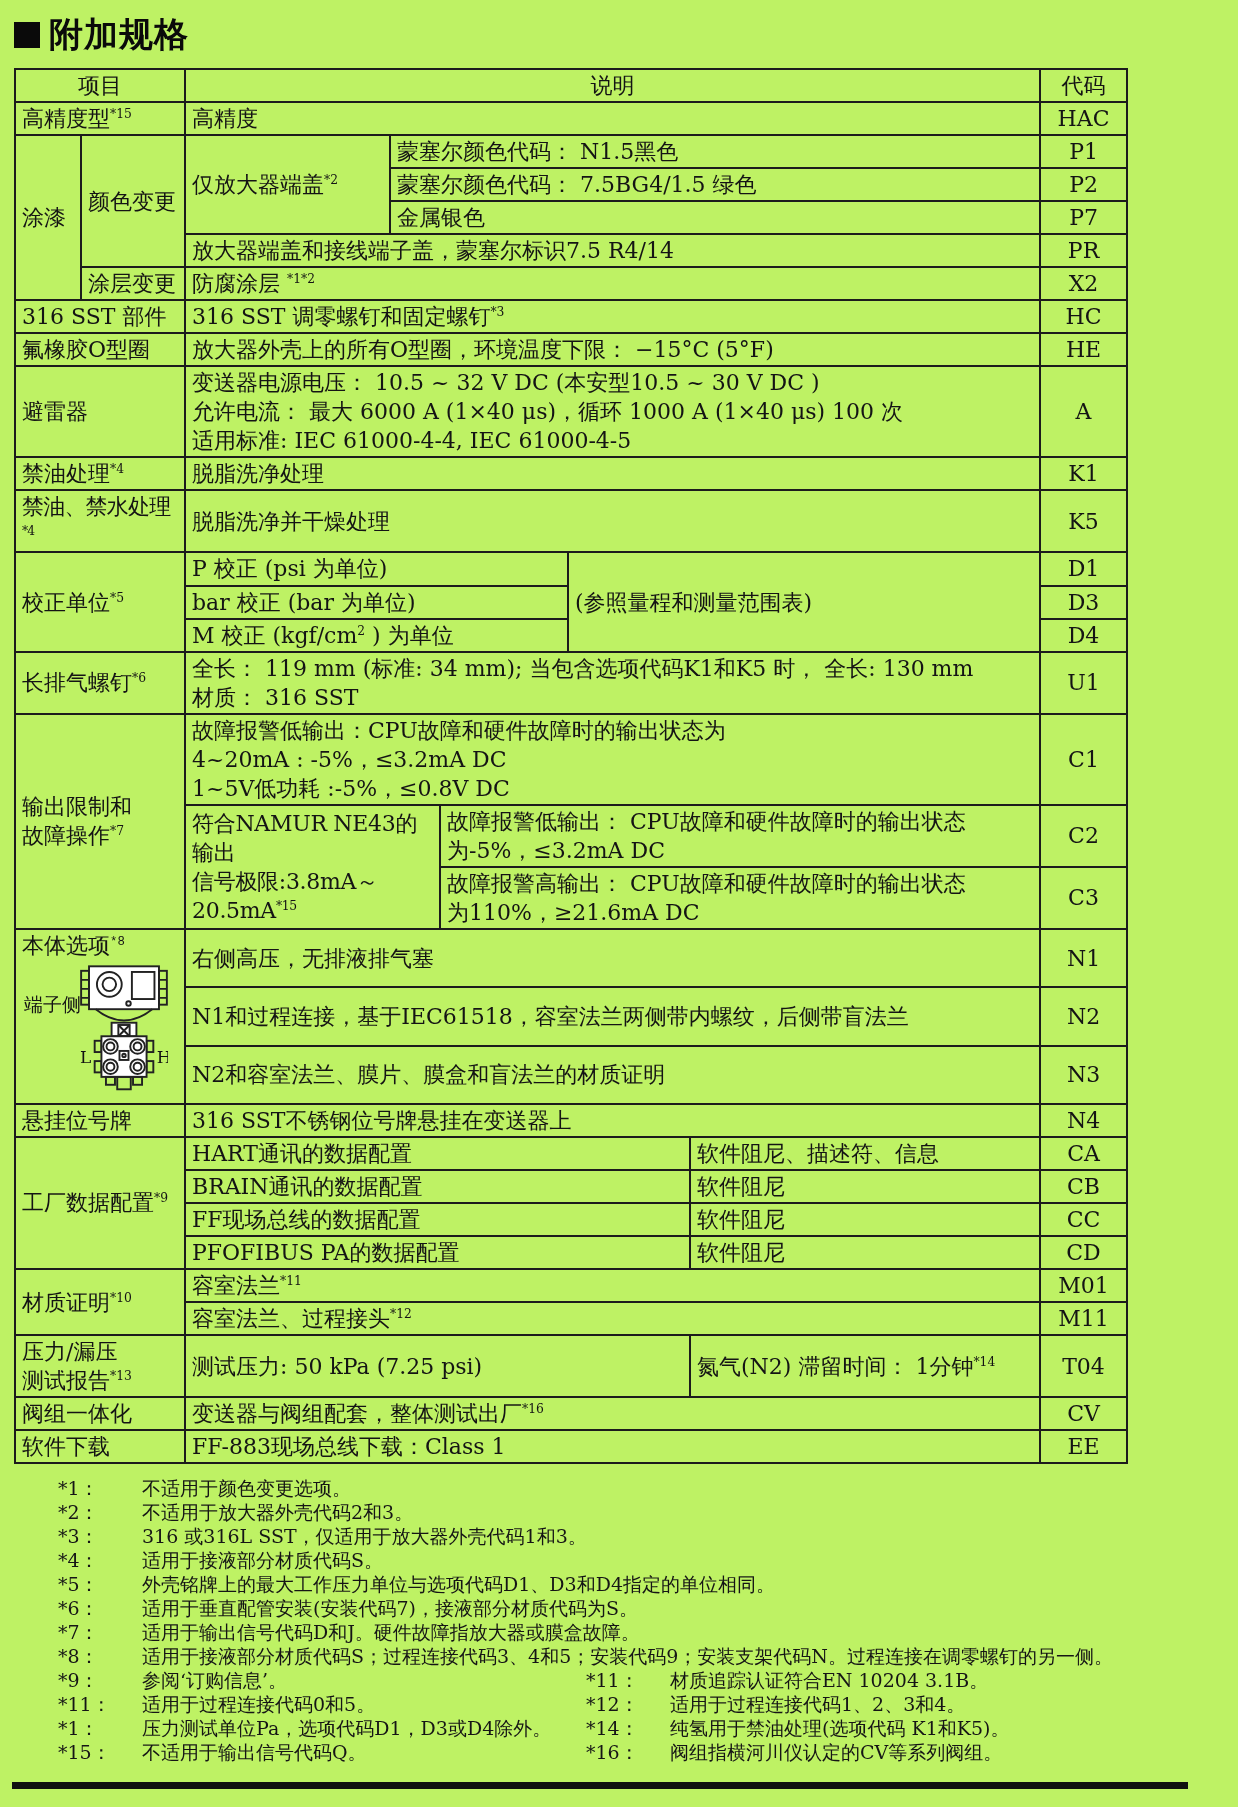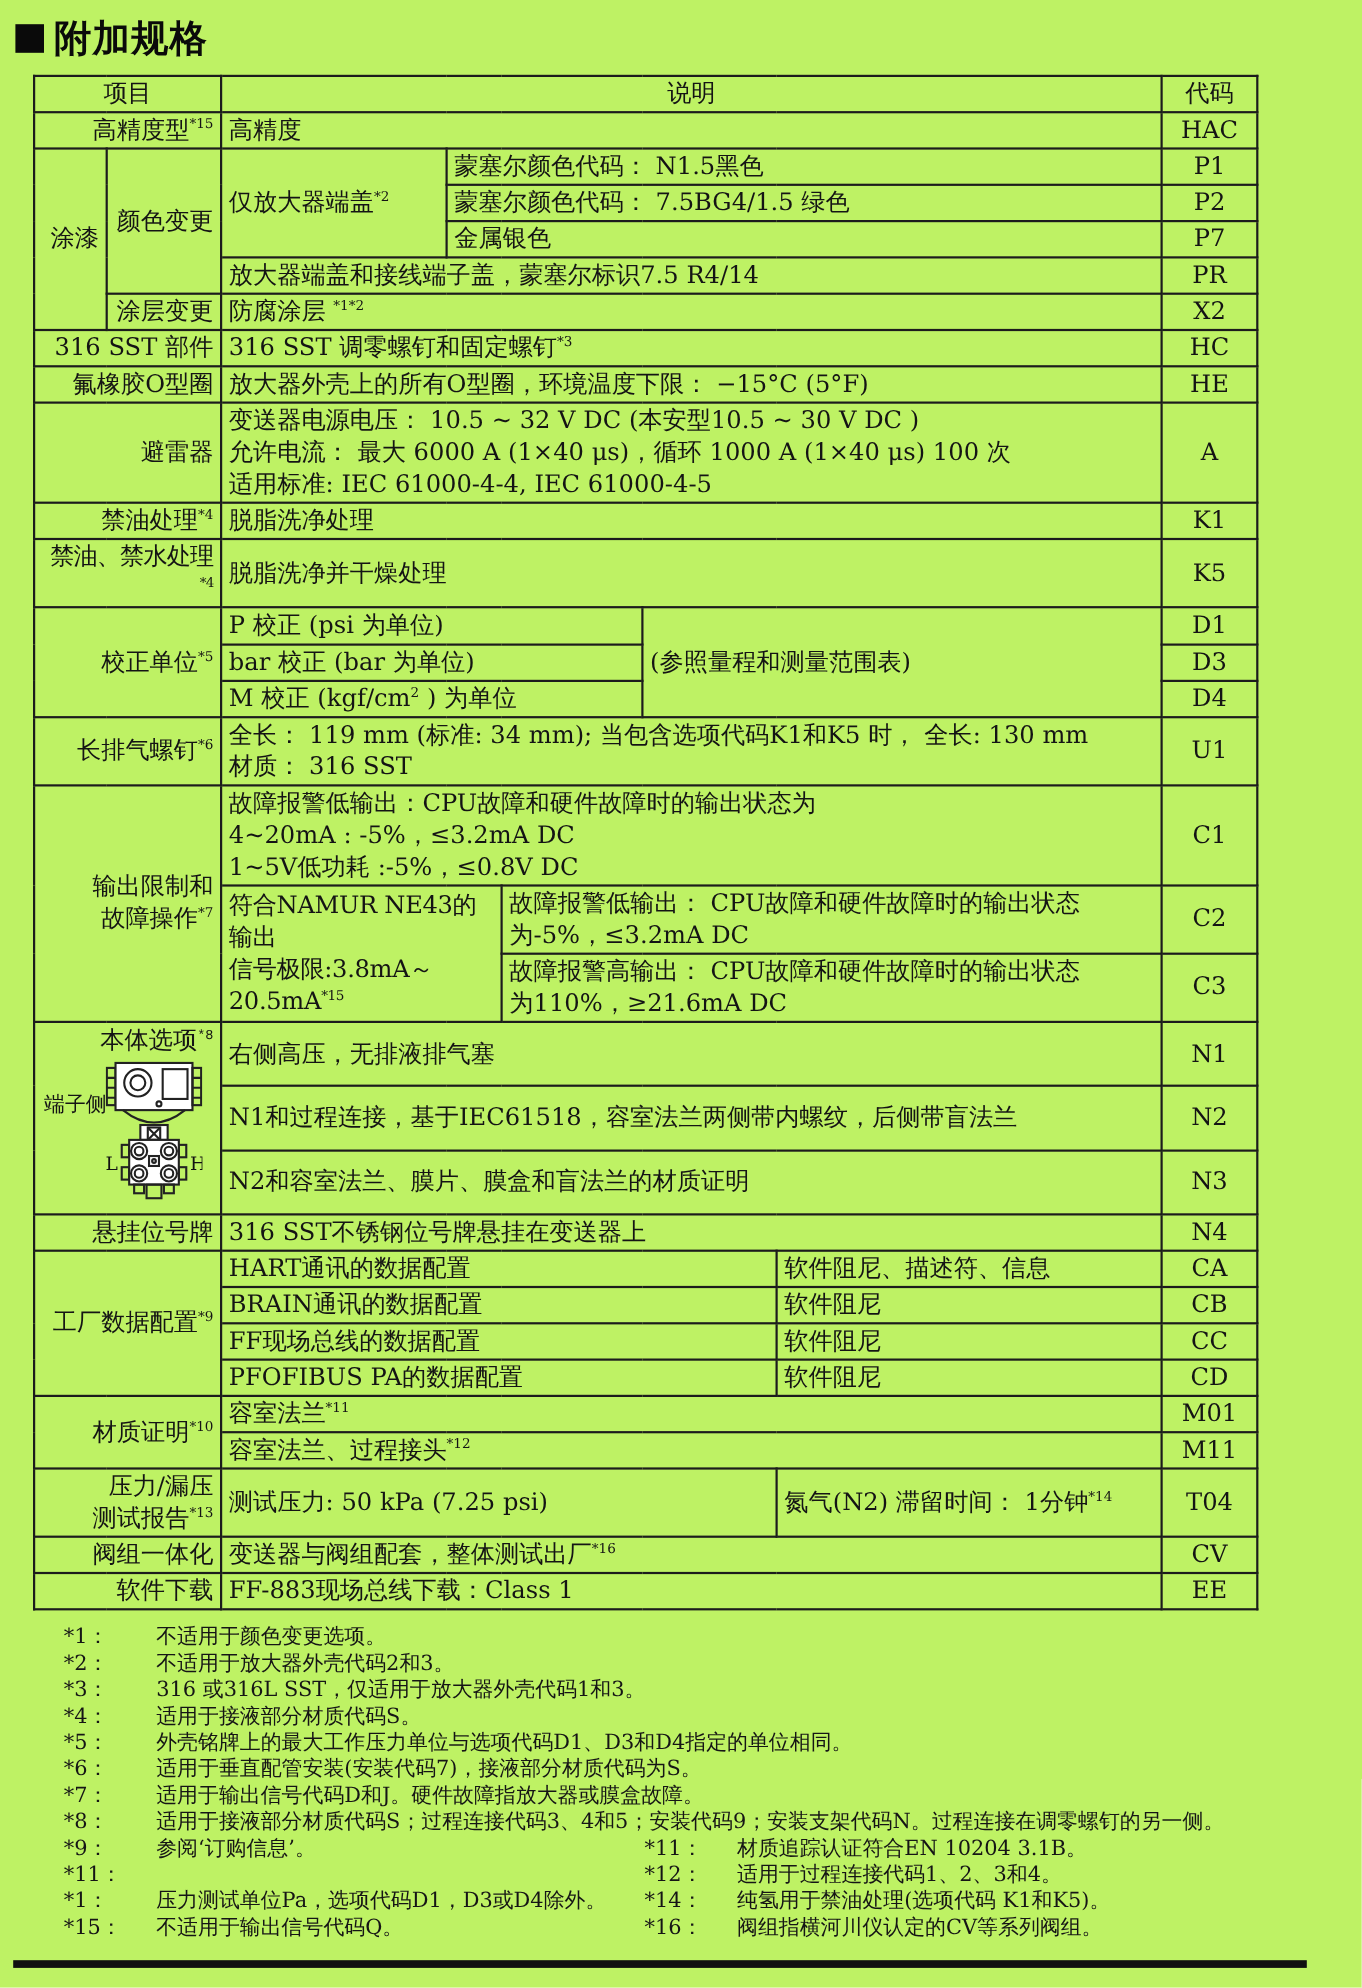--- a/index.html
+++ b/index.html
@@ -10,29 +10,29 @@
     padding:10px 0 0 14px;
   }
   .title{
     display:flex;align-items:center;gap:9px;margin:2px 0 10px 0;
     font-family:"DejaVu Sans","Liberation Sans",sans-serif;
     font-weight:bold;font-size:34px;letter-spacing:1px;color:#0a0a0a;
   }
   .title .sq{width:26px;height:26px;background:#0a0a0a;flex:none;}
   table.spec{
     border-collapse:collapse;table-layout:fixed;width:1112px;
-    font-size:22px;line-height:1.32;color:#141414;margin-left:16px;
+    font-size:22px;line-height:1.32;color:#141414;
   }
   table.spec td{
     border:2px solid #1c1c1c;padding:1px 6px;vertical-align:middle;
     overflow-wrap:break-word;
   }
   td.th{text-align:center;padding:7px 4px;}
   td.code{text-align:center;padding:1px 2px;}
-  td.item{padding-left:5px;padding-right:2px;text-align:right;}
+  td.item{padding-left:5px;padding-right:2px;}
   td.tight{letter-spacing:-0.8px;}
   td.namur{padding-left:5px;padding-right:2px;letter-spacing:-0.3px;}
   sup{font-size:0.56em;line-height:0;}
   .cell-title{margin:2px 0 0 0;font-family:Liberation Mono, monospace;}
   .art-wrap{position:relative;height:134px;margin:2px 0 4px 0;}
   .art-wrap .side-label{position:absolute;left:2px;top:28px;font-size:19px;}
   .art-wrap svg{position:absolute;left:58px;top:0;}
   .footnotes{
     margin:12px 0 0 44px;width:1160px;
     font-size:19px;line-height:24px;color:#151515;
@@ -307,20 +307,21 @@
           <span class="fn-t">参阅‘订购信息’。</span>
         </div>
         <div class="fn-cell">
           <span class="fn-n">*11：</span>
           <span class="fn-t">材质追踪认证符合EN 10204 3.1B。</span>
         </div>
       </div>
       <div class="fn-pair">
         <div class="fn-cell left">
           <span class="fn-n">*11：</span>
+          <span class="fn-t">适用于过程连接代码0和5。</span>
         </div>
         <div class="fn-cell">
           <span class="fn-n">*12：</span>
           <span class="fn-t">适用于过程连接代码1、2、3和4。</span>
         </div>
       </div>
       <div class="fn-pair">
         <div class="fn-cell left">
           <span class="fn-n">*1：</span>
           <span class="fn-t">压力测试单位Pa，选项代码D1，D3或D4除外。</span>

